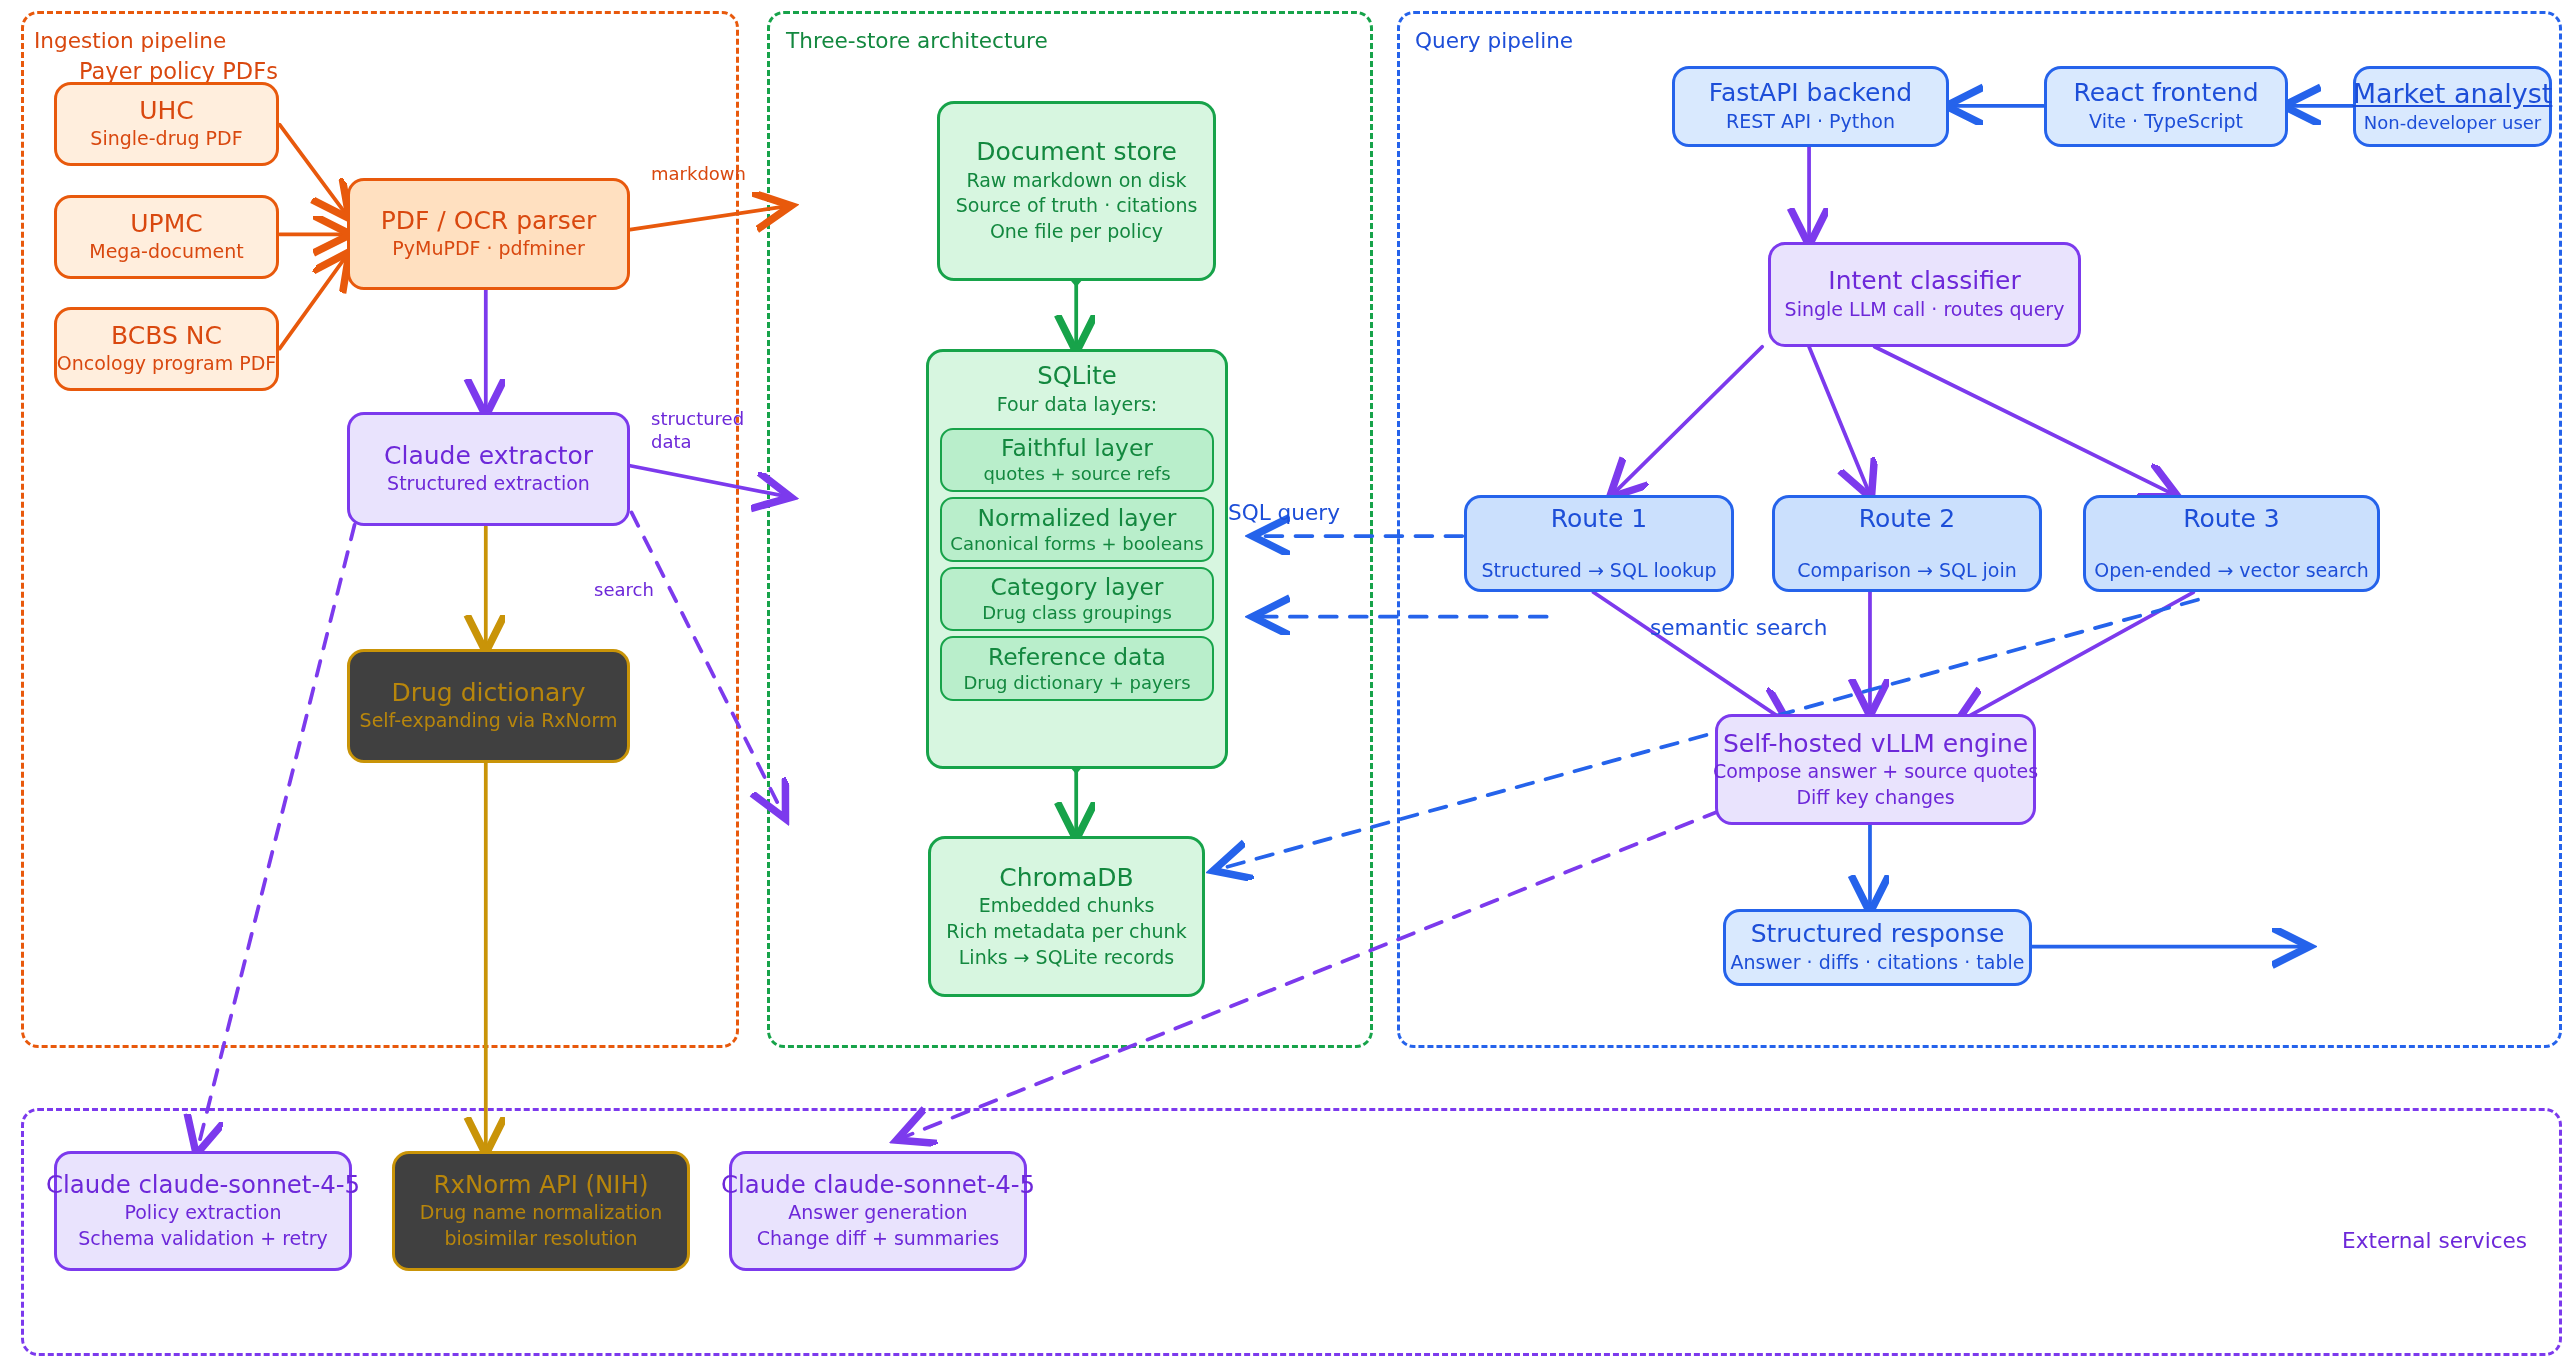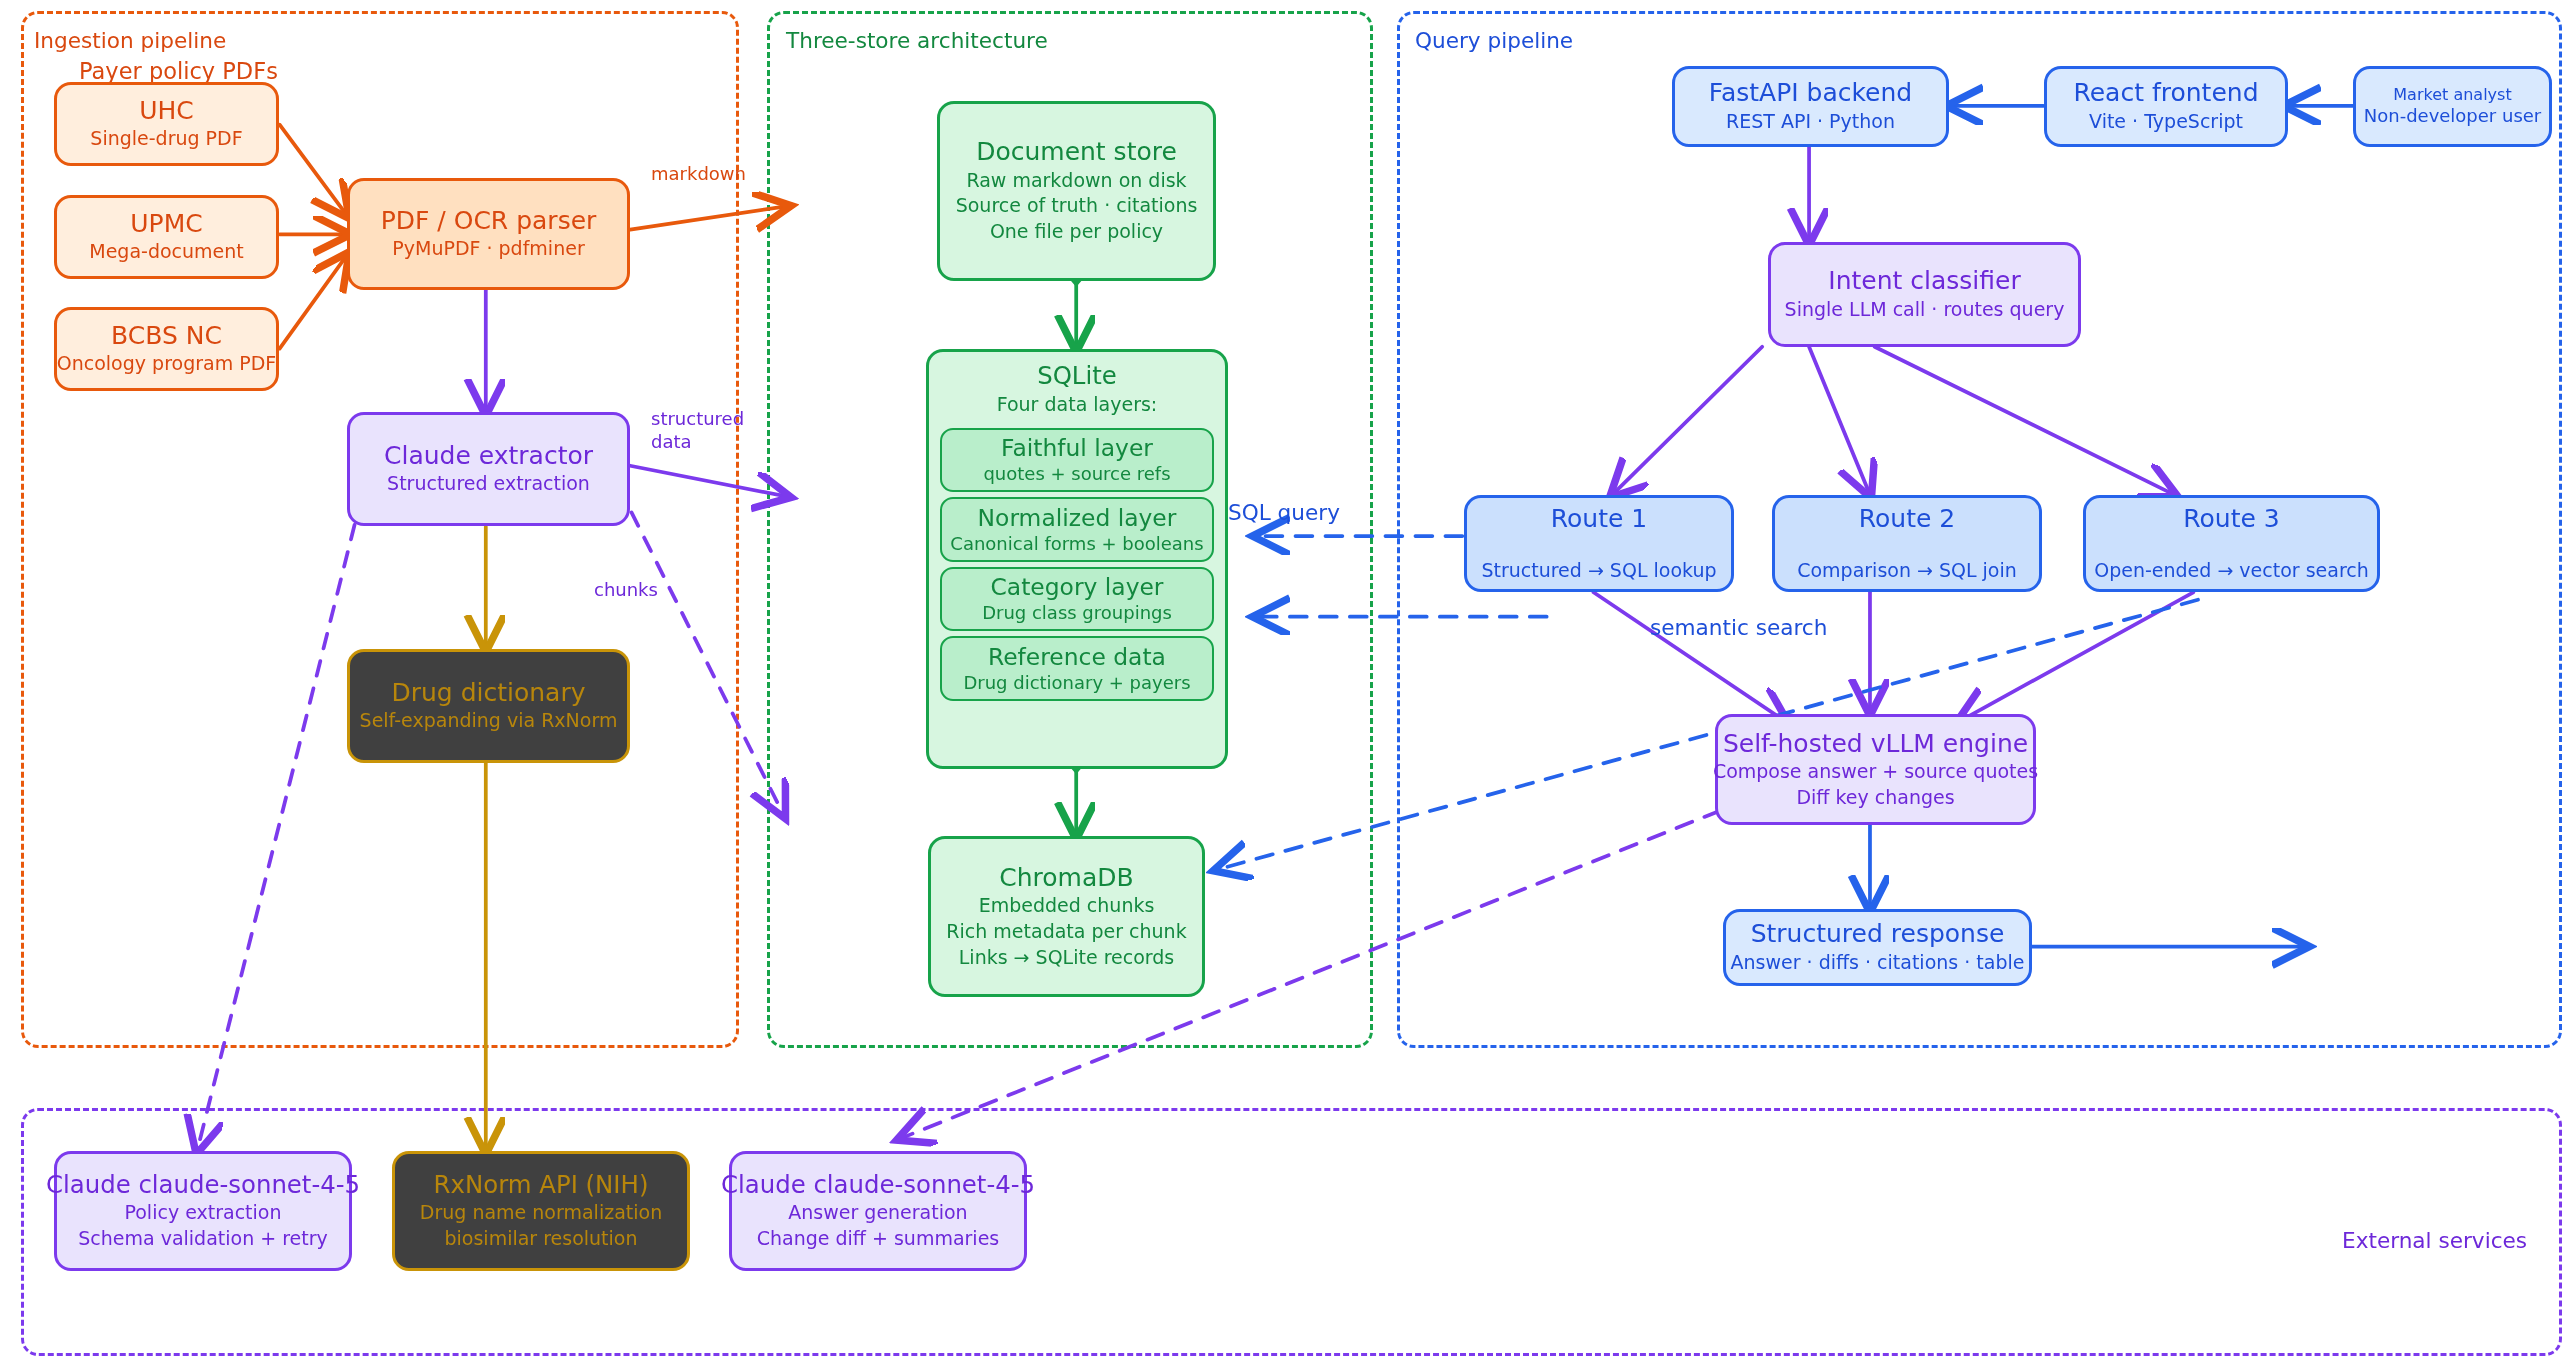--- a/index.html
+++ b/index.html
@@ -174,21 +174,21 @@
   <div class="node yellow" style="left:347px;top:649px;width:283px;height:114px;">
     <div class="t">Drug dictionary</div>
     <div class="s">Self-expanding via RxNorm</div>
   </div>
 
   <div class="edge-label el-orange" style="left:651px;top:163px;">markdown</div>
   <div class="edge-label el-purple" style="left:651px;top:408px;">
     <div>structured</div>
     <div>data</div>
   </div>
-  <div class="edge-label el-purple" style="left:594px;top:579px;">chunks</div>
+  <div class="edge-label el-purple" style="left:594px;top:579px;">search</div>
 
   <div class="node green" style="left:937px;top:101px;width:279px;height:180px;">
     <div class="t">Document store</div>
     <div class="s">Raw markdown on disk</div>
     <div class="s">Source of truth · citations</div>
     <div class="s">One file per policy</div>
   </div>
 
   <div class="sqlite-wrap" style="left:926px;top:349px;width:302px;height:420px;">
     <div class="hd">SQLite</div>
@@ -212,21 +212,21 @@
   </div>
 
   <div class="node green" style="left:928px;top:836px;width:277px;height:161px;">
     <div class="t">ChromaDB</div>
     <div class="s">Embedded chunks</div>
     <div class="s">Rich metadata per chunk</div>
     <div class="s">Links → SQLite records</div>
   </div>
 
   <div class="node blue-light" style="left:2353px;top:66px;width:199px;height:81px;">
-    <div class="t" style="font-size:16px;">Market analyst</div>
+    <div class="t" style="font-size:27px;text-decoration:underline;">Market analyst</div>
     <div class="s" style="font-size:18px;">Non-developer user</div>
   </div>
 
   <div class="node blue-light" style="left:2044px;top:66px;width:244px;height:81px;">
     <div class="t">React frontend</div>
     <div class="s">Vite · TypeScript</div>
   </div>
 
   <div class="node blue-light" style="left:1672px;top:66px;width:277px;height:81px;">
     <div class="t">FastAPI backend</div>

